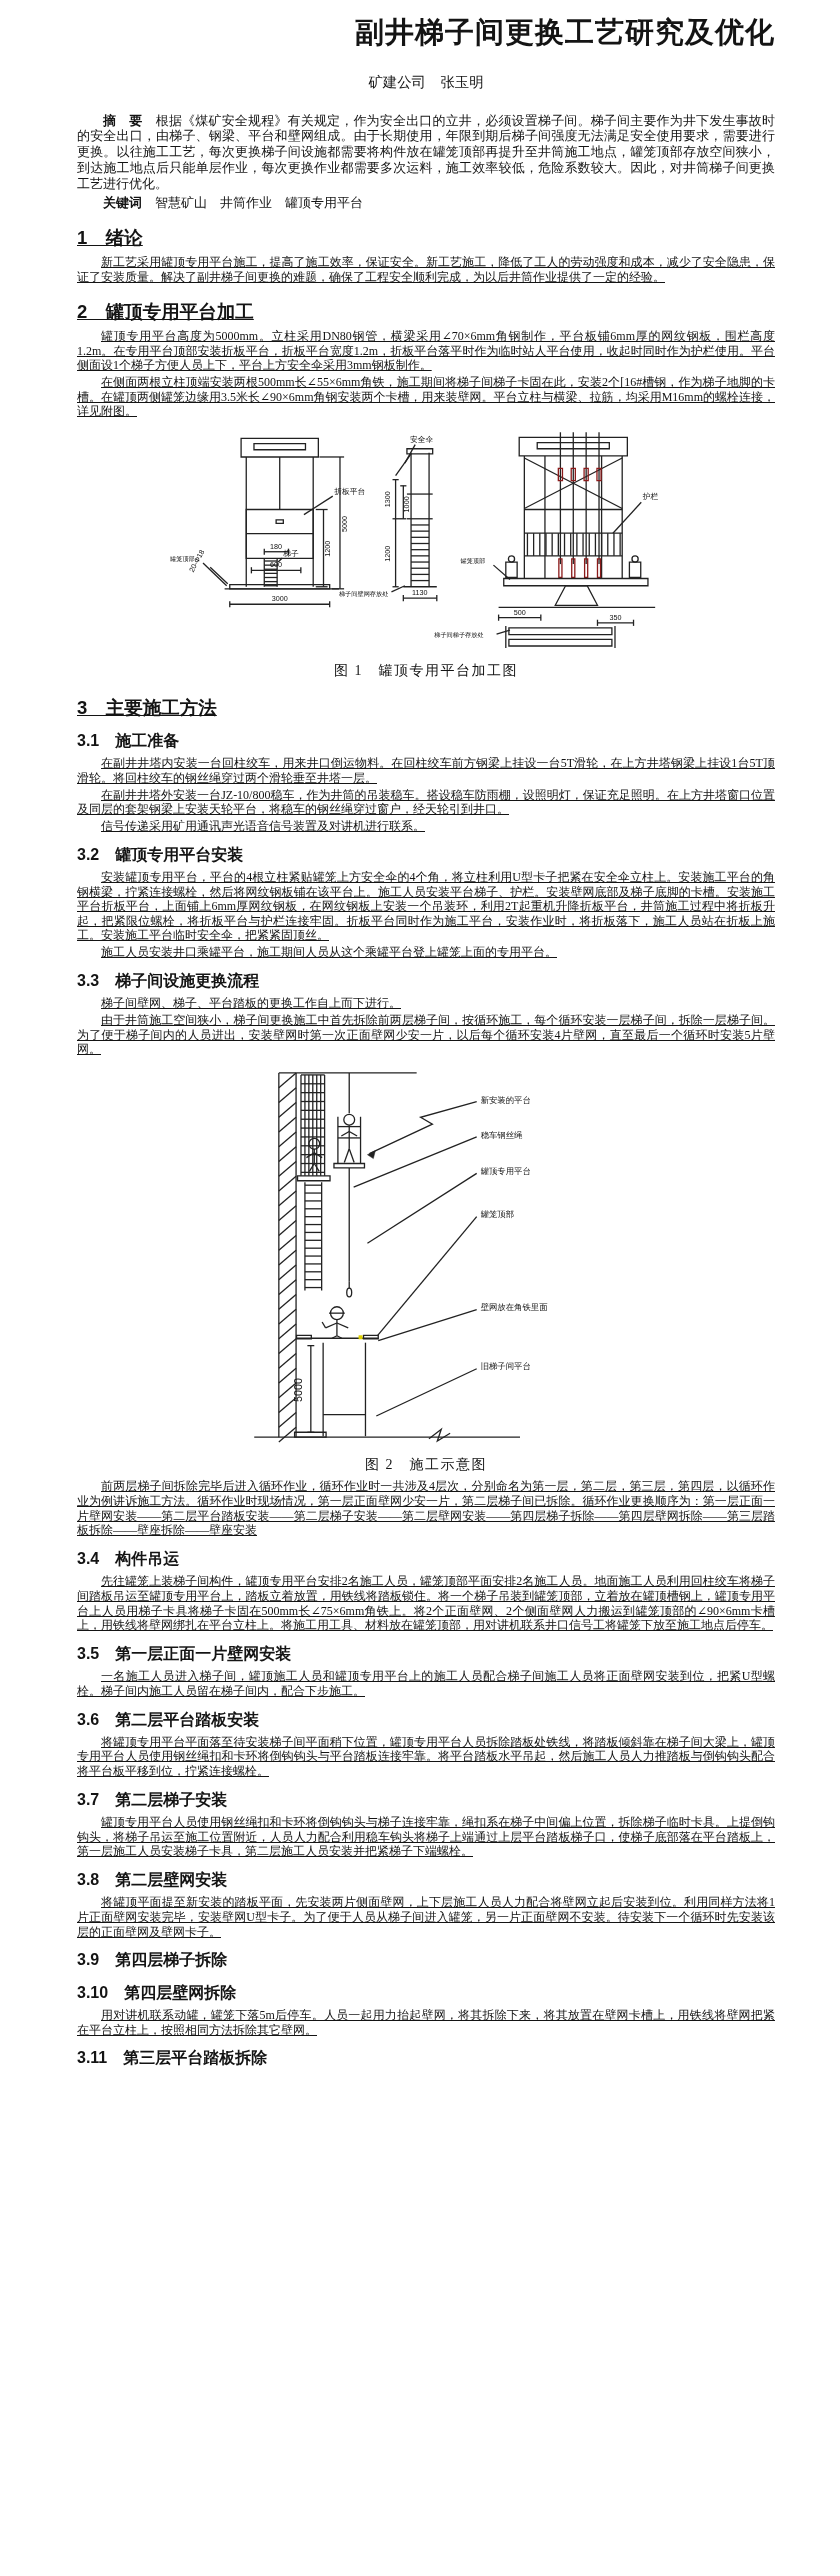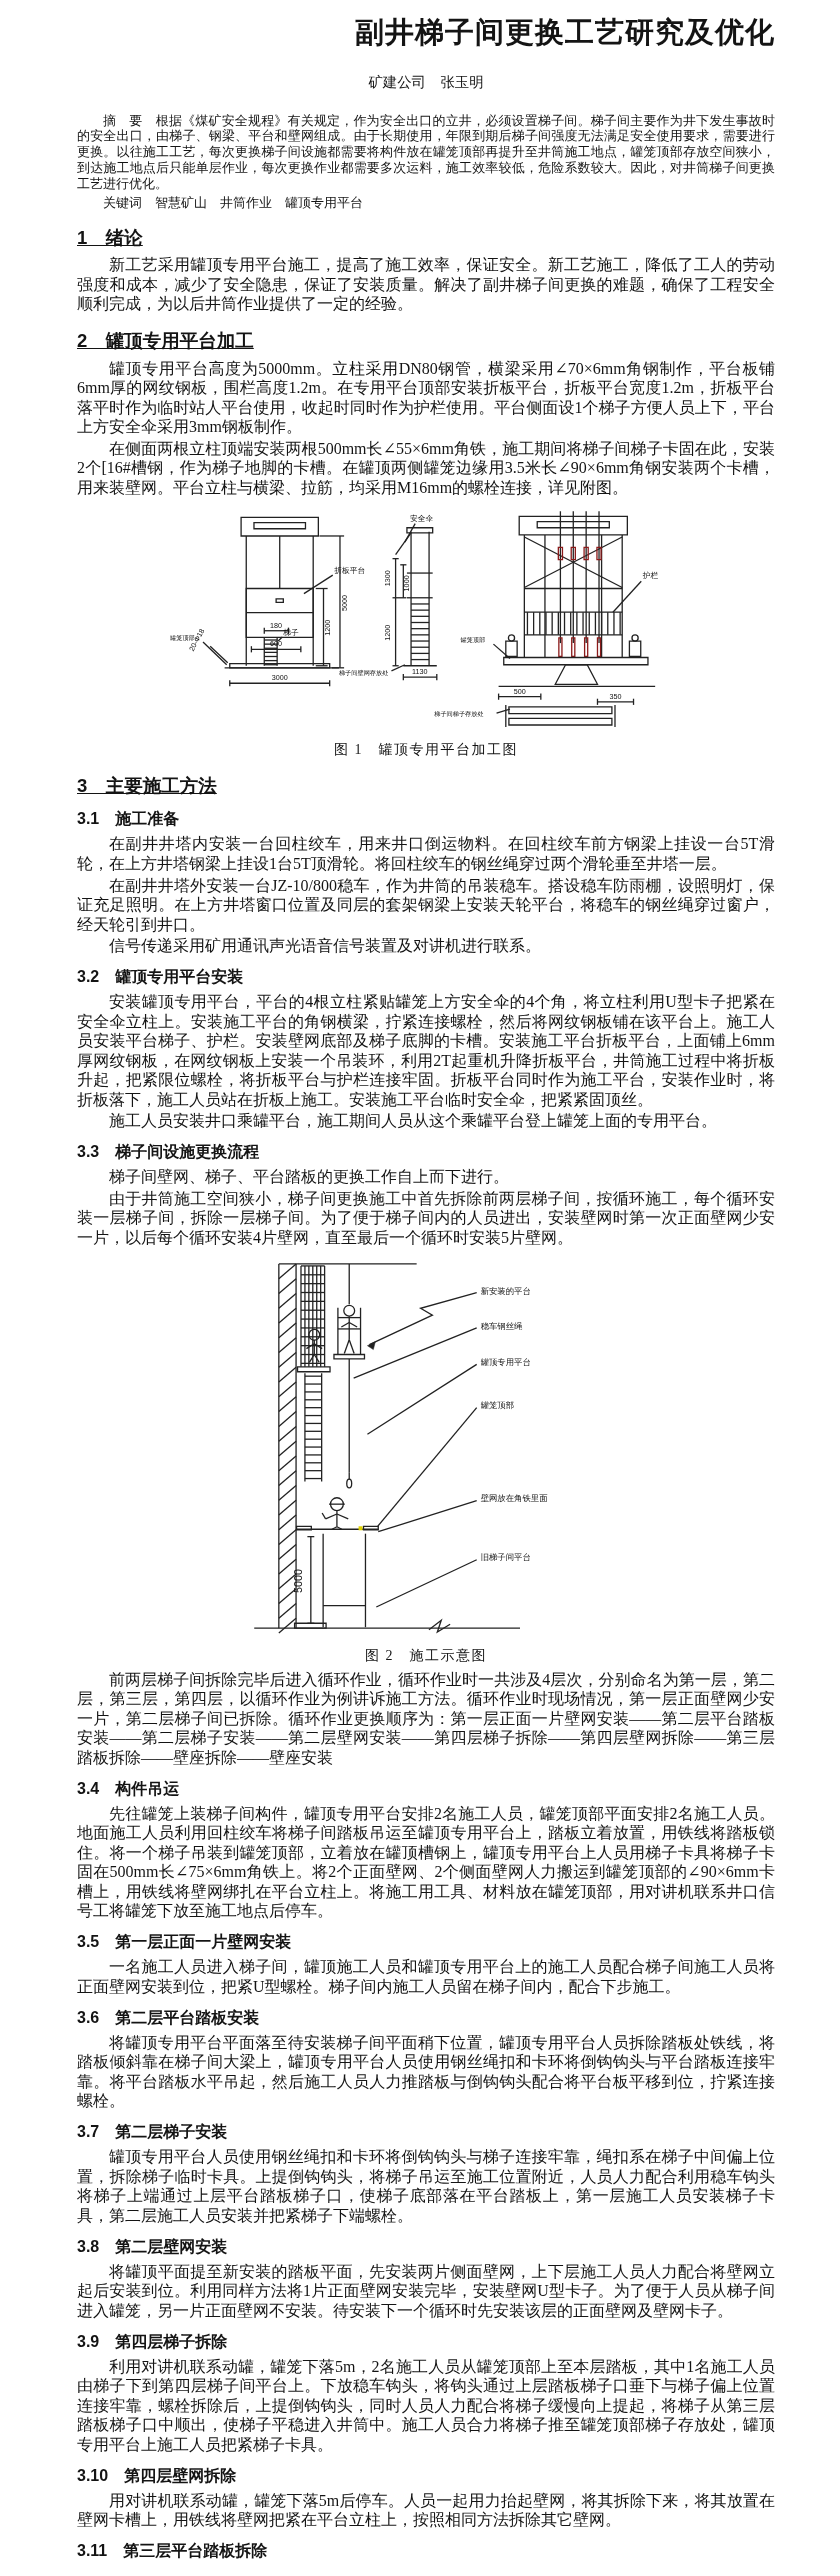--- a/index.html
+++ b/index.html
@@ -26,41 +26,42 @@
   }
   p.meta{
     font-size:13px;
     line-height:1.22;
     text-align:justify;
     text-indent:2em;
     margin:0 0 3.1px 0;
   }
   .blabel{
     font-family:"Liberation Sans","DejaVu Sans",sans-serif;
-    font-weight:400;
+    font-weight:700;
   }
   h2.sec{
     font-family:"Liberation Sans","DejaVu Sans",sans-serif;
     font-size:18.5px;
     font-weight:700;
     margin:14.4px 0 5.2px 0;
     text-decoration:underline;
   }
   h3.sub{
     font-family:Liberation Sans, sans-serif;
     font-size:16px;
     font-weight:700;
     margin:11.3px 0 4.1px 0;
   }
   p.body{
-    font-size:16px;
+    font-size:12px;
     line-height:1.22;
     text-indent:2em;
     text-align:justify;
     margin:2.1px 0;
+    text-decoration:underline;
   }
   figure{margin:13.4px 0 5.2px 0;text-align:center;}
   figcaption{
     font-size:14px;
     margin-top:5px;
     letter-spacing:1.5px;
   }
   svg{overflow:visible;}
   svg line,svg rect,svg polyline,svg circle,svg ellipse,svg path{
     stroke:#222;fill:none;stroke-width:1.3;vector-effect:non-scaling-stroke;
@@ -466,21 +467,20 @@
   <h3 class="sub">3.6　第二层平台踏板安装</h3>
   <p class="body">将罐顶专用平台平面落至待安装梯子间平面稍下位置，罐顶专用平台人员拆除踏板处铁线，将踏板倾斜靠在梯子间大梁上，罐顶专用平台人员使用钢丝绳扣和卡环将倒钩钩头与平台踏板连接牢靠。将平台踏板水平吊起，然后施工人员人力推踏板与倒钩钩头配合将平台板平移到位，拧紧连接螺栓。</p>
 
   <h3 class="sub">3.7　第二层梯子安装</h3>
   <p class="body">罐顶专用平台人员使用钢丝绳扣和卡环将倒钩钩头与梯子连接牢靠，绳扣系在梯子中间偏上位置，拆除梯子临时卡具。上提倒钩钩头，将梯子吊运至施工位置附近，人员人力配合利用稳车钩头将梯子上端通过上层平台踏板梯子口，使梯子底部落在平台踏板上，第一层施工人员安装梯子卡具，第二层施工人员安装并把紧梯子下端螺栓。</p>
 
   <h3 class="sub">3.8　第二层壁网安装</h3>
   <p class="body">将罐顶平面提至新安装的踏板平面，先安装两片侧面壁网，上下层施工人员人力配合将壁网立起后安装到位。利用同样方法将1片正面壁网安装完毕，安装壁网U型卡子。为了便于人员从梯子间进入罐笼，另一片正面壁网不安装。待安装下一个循环时先安装该层的正面壁网及壁网卡子。</p>
 
   <h3 class="sub">3.9　第四层梯子拆除</h3>
-  <p class="body">利用对讲机联系动罐，罐笼下落5m，2名施工人员从罐笼顶部上至本层踏板，其中1名施工人员由梯子下到第四层梯子间平台上。下放稳车钩头，将钩头通过上层踏板梯子口垂下与梯子偏上位置连接牢靠，螺栓拆除后，上提倒钩钩头，同时人员人力配合将梯子缓慢向上提起，将梯子从第三层踏板梯子口中顺出，使梯子平稳进入井筒中。施工人员合力将梯子推至罐笼顶部梯子存放处，罐顶专用平台上施工人员把紧梯子卡具。</p>
 
   <h3 class="sub">3.10　第四层壁网拆除</h3>
   <p class="body">用对讲机联系动罐，罐笼下落5m后停车。人员一起用力抬起壁网，将其拆除下来，将其放置在壁网卡槽上，用铁线将壁网把紧在平台立柱上，按照相同方法拆除其它壁网。</p>
 
   <h3 class="sub">3.11　第三层平台踏板拆除</h3>
 
 </div>
 
 
 </body></html>

